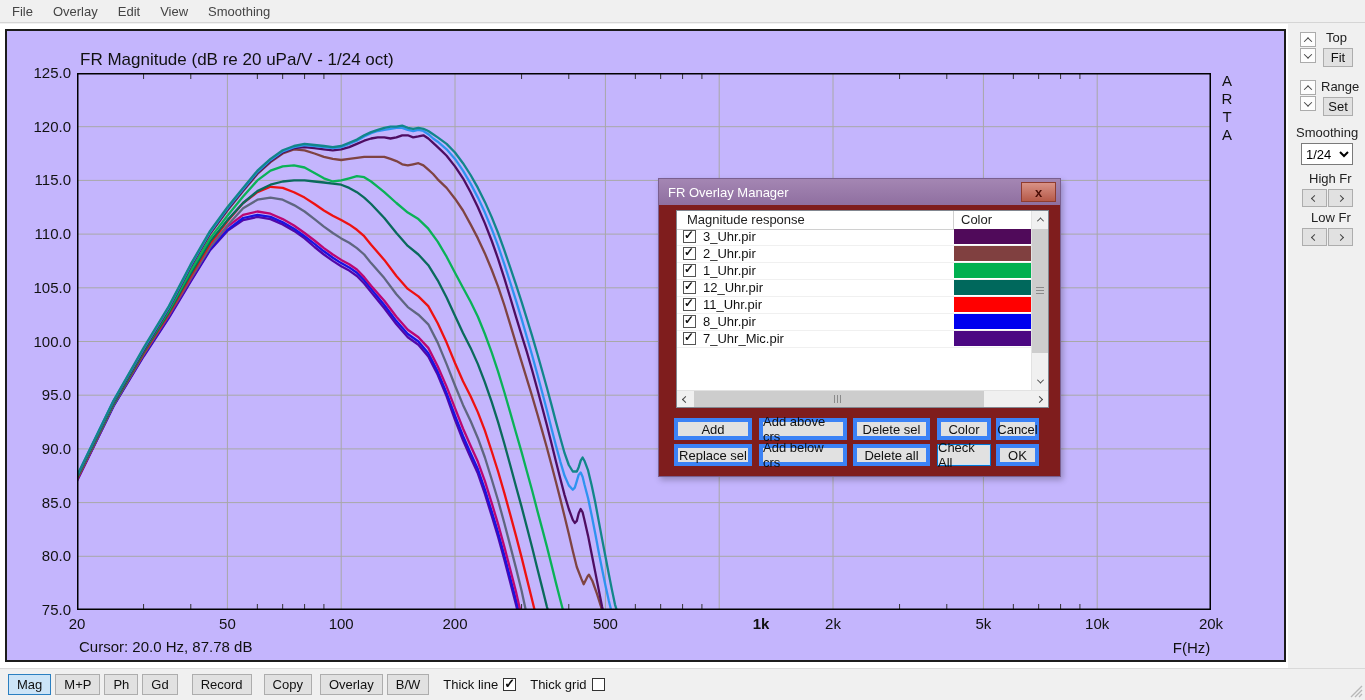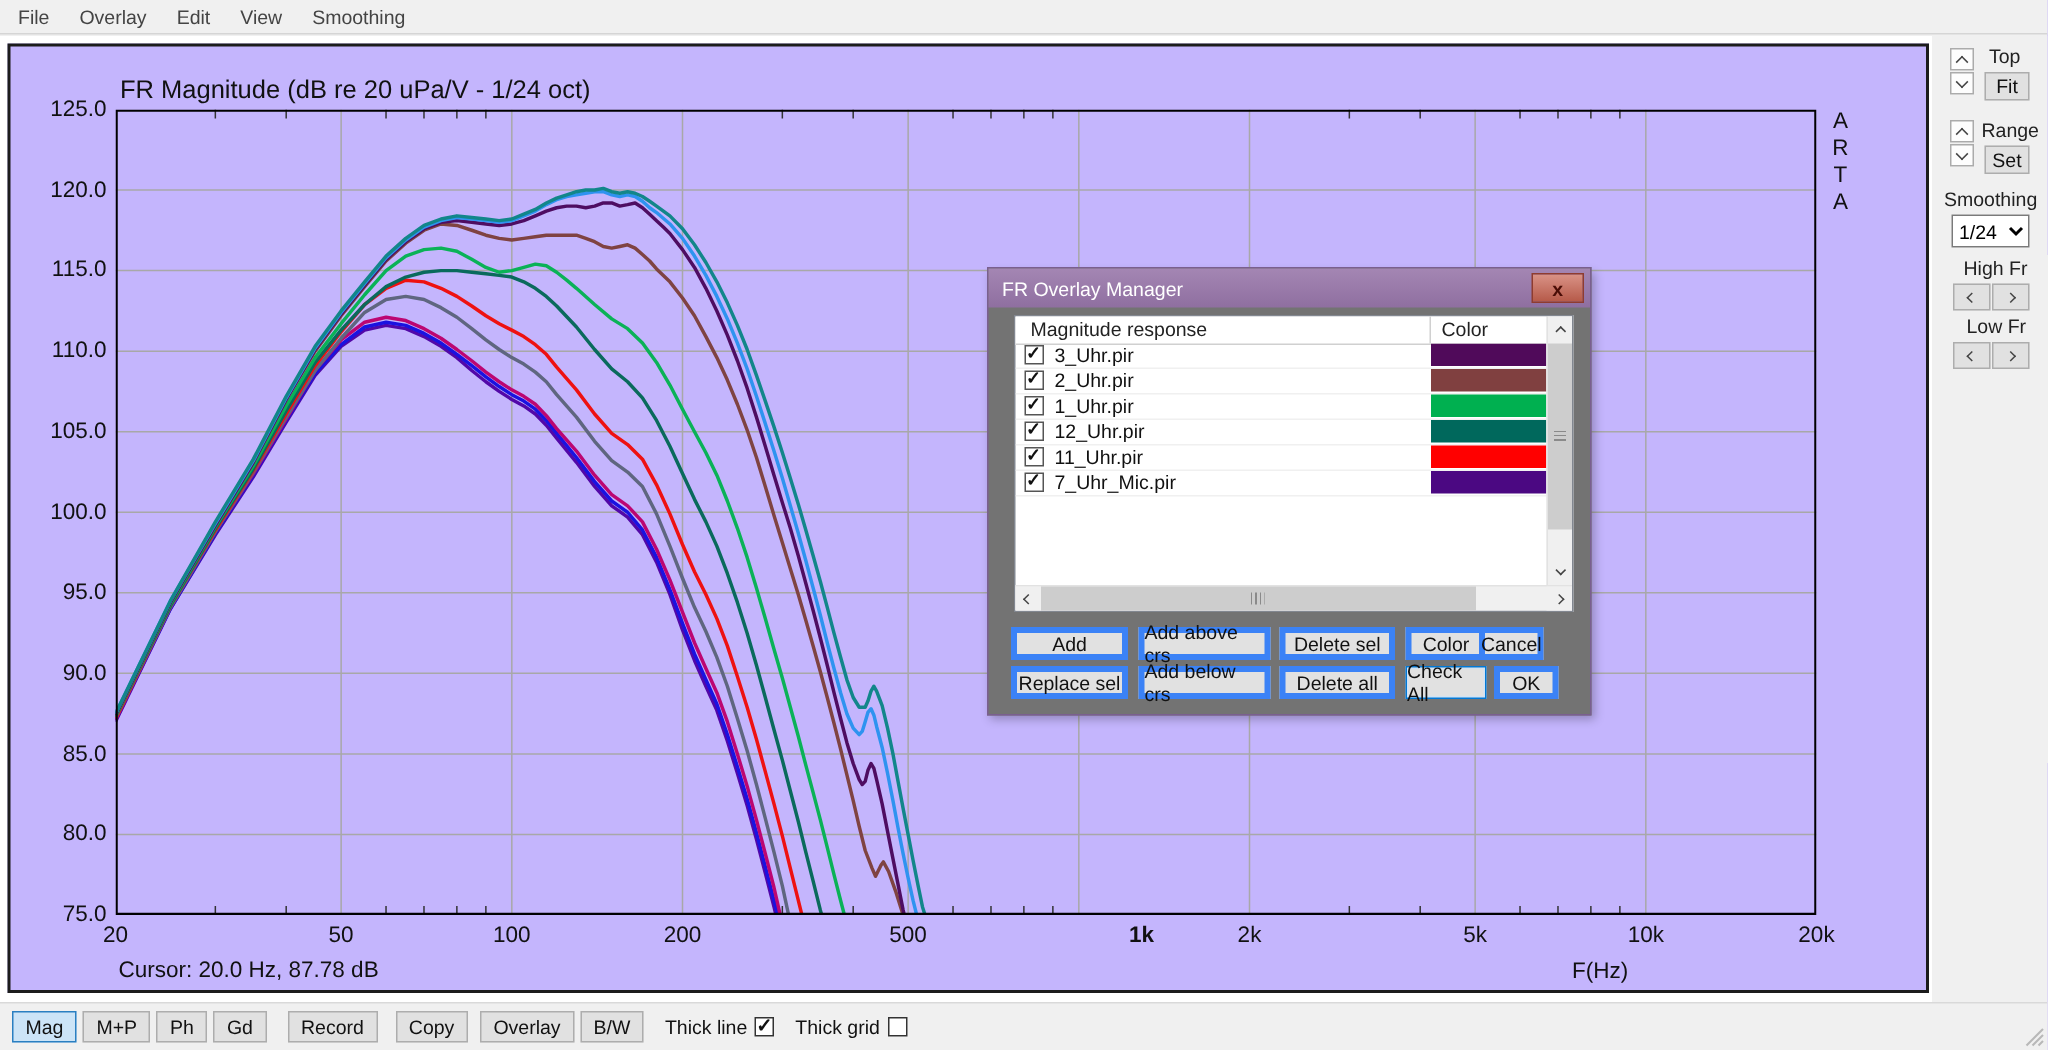--- a/index.html
+++ b/index.html
@@ -13,21 +13,21 @@
     background:#f0f0f0;border-bottom:1px solid #d5d5d5;display:flex;align-items:center;padding-left:2px;box-sizing:border-box;}
   .menu-item{font-size:13px;color:#444;padding:2px 10px;cursor:default;}
   
   .client{position:absolute;left:0;top:24px;width:1288px;height:644px;background:#ffffff;}
   .panel{position:absolute;left:5px;top:5px;width:1281px;height:633px;background:#c4b5fd;
     border:2px solid #1c1c1c;box-sizing:border-box;}
   .plot-title{position:absolute;left:73px;top:19px;font-size:17px;color:#111;}
   #chart{position:absolute;left:70px;top:42px;width:1134px;height:537px;}
   .ylabel{position:absolute;left:0;width:64px;text-align:right;font-size:15px;color:#111;}
   .xlabel{position:absolute;top:584px;font-size:15px;color:#111;transform:translateX(-50%);white-space:nowrap;}
-  .fhz{position:absolute;left:1041px;top:608px;width:105px;text-align:left;font-size:15px;color:#111;}
+  .fhz{position:absolute;left:1132px;top:608px;width:105px;text-align:center;font-size:15px;color:#111;}
   .cursor-readout{position:absolute;left:72px;top:607px;font-size:15px;color:#111;}
   .arta{position:absolute;left:1210px;top:41px;width:20px;font-size:15px;color:#111;line-height:18px;text-align:center;}
   
   .rightpanel{position:absolute;left:1288px;top:24px;width:77px;height:676px;background:#f0f0f0;}
   .rp-label{position:absolute;font-size:13px;color:#222;}
   .spin{position:absolute;width:16px;height:15px;background:#fdfdfd;border:1px solid #ababab;
     box-sizing:border-box;display:flex;align-items:center;justify-content:center;cursor:default;}
   .chev{width:5px;height:5px;border-left:1.5px solid #444;border-top:1.5px solid #444;display:inline-block;}
   .chev.up{transform:rotate(45deg) translate(1px,1px);}
   .chev.down{transform:rotate(225deg) translate(1px,1px);}
@@ -39,21 +39,21 @@
   .statusbar{position:absolute;left:0;top:668px;width:1365px;height:32px;background:#f0f0f0;
     border-top:1px solid #d9d9d9;display:flex;align-items:center;box-sizing:border-box;}
   .sb-btn{height:21px;background:#e1e1e1;border:1px solid #adadad;font-size:13px;color:#111;
     display:flex;align-items:center;justify-content:center;padding:0 8px;box-sizing:border-box;cursor:default;white-space:nowrap;}
   .sb-btn.active{background:#cce4f7;border-color:#2a7fc1;}
   .sb-check-label{font-size:13px;color:#111;margin-left:14px;margin-right:5px;}
   .sb-checkbox{width:13px;height:13px;background:#fff;border:1px solid #333;box-sizing:border-box;
     position:relative;display:inline-block;cursor:default;}
   .sb-checkbox.checked:after{content:"\2713";position:absolute;left:0px;top:-3px;font-size:13px;font-weight:bold;color:#111;}
   
-  .dialog{position:absolute;left:658px;top:178px;width:403px;height:299px;background:#737373;
+  .dialog{position:absolute;left:658px;top:178px;width:403px;height:299px;background:#7f1d1d;
     border:1px solid #7a5f8f;box-sizing:border-box;box-shadow:2px 3px 6px rgba(0,0,0,.25);}
   .dlg-title{position:absolute;left:0;top:0;width:100%;height:26px;
     background:linear-gradient(#a486b3,#8f6fa0);box-sizing:border-box;
     display:flex;align-items:center;padding-left:9px;}
   .dlg-title-text{font-size:13px;color:#fff;}
   .dlg-close{position:absolute;right:4px;top:3px;width:35px;height:20px;
     background:linear-gradient(#d99286,#b65a49);border:1px solid #8f3c2f;box-sizing:border-box;
     display:flex;align-items:center;justify-content:center;font-size:13px;font-weight:bold;color:#4a0d06;cursor:default;}
   .listbox{position:absolute;left:17px;top:31px;width:373px;height:198px;background:#fff;
     border:1px solid #828790;box-sizing:border-box;}
@@ -297,20 +297,25 @@
           <span class="nm">12_Uhr.pir</span>
           <span class="sw" style="background: rgb(0, 104, 92);"></span>
         </div>
         <div class="lrow">
           <span class="cb"></span>
           <span class="nm">11_Uhr.pir</span>
           <span class="sw" style="background: rgb(255, 0, 0);"></span>
         </div>
         <div class="lrow">
           <span class="cb"></span>
+          <span class="nm">8_Uhr.pir</span>
+          <span class="sw" style="background: rgb(0, 0, 238);"></span>
+        </div>
+        <div class="lrow">
+          <span class="cb"></span>
           <span class="nm">7_Uhr_Mic.pir</span>
           <span class="sw" style="background: rgb(75, 8, 130);"></span>
         </div>
       </div>
 
     <div class="vscroll">
       <div class="vs-up">
           <span class="chev up small"></span>
         </div>
       <div class="vs-thumb">
@@ -331,20 +336,20 @@
           <span class="chev right small"></span>
         </div>
     </div>
   </div>
 
   <div id="dlg-buttons">
       <div class="dlg-btn" style="left: 15px; top: 239px; width: 78px;">Add</div>
       <div class="dlg-btn" style="left: 100px; top: 239px; width: 88px;">Add above crs</div>
       <div class="dlg-btn" style="left: 194px; top: 239px; width: 77px;">Delete sel</div>
       <div class="dlg-btn" style="left: 278px; top: 239px; width: 54px;">Color</div>
-      <div class="dlg-btn" style="left: 327px; top: 239px; width: 43px;">Cancel</div>
+      <div class="dlg-btn" style="left: 337px; top: 239px; width: 43px;">Cancel</div>
       <div class="dlg-btn" style="left: 15px; top: 265px; width: 78px;">Replace sel</div>
       <div class="dlg-btn" style="left: 100px; top: 265px; width: 88px;">Add below crs</div>
       <div class="dlg-btn" style="left: 194px; top: 265px; width: 77px;">Delete all</div>
       <div class="dlg-btn focused" style="left: 278px; top: 265px; width: 54px;">Check All</div>
       <div class="dlg-btn" style="left: 337px; top: 265px; width: 43px;">OK</div>
     </div>
 </div>
 
 </body></html>

